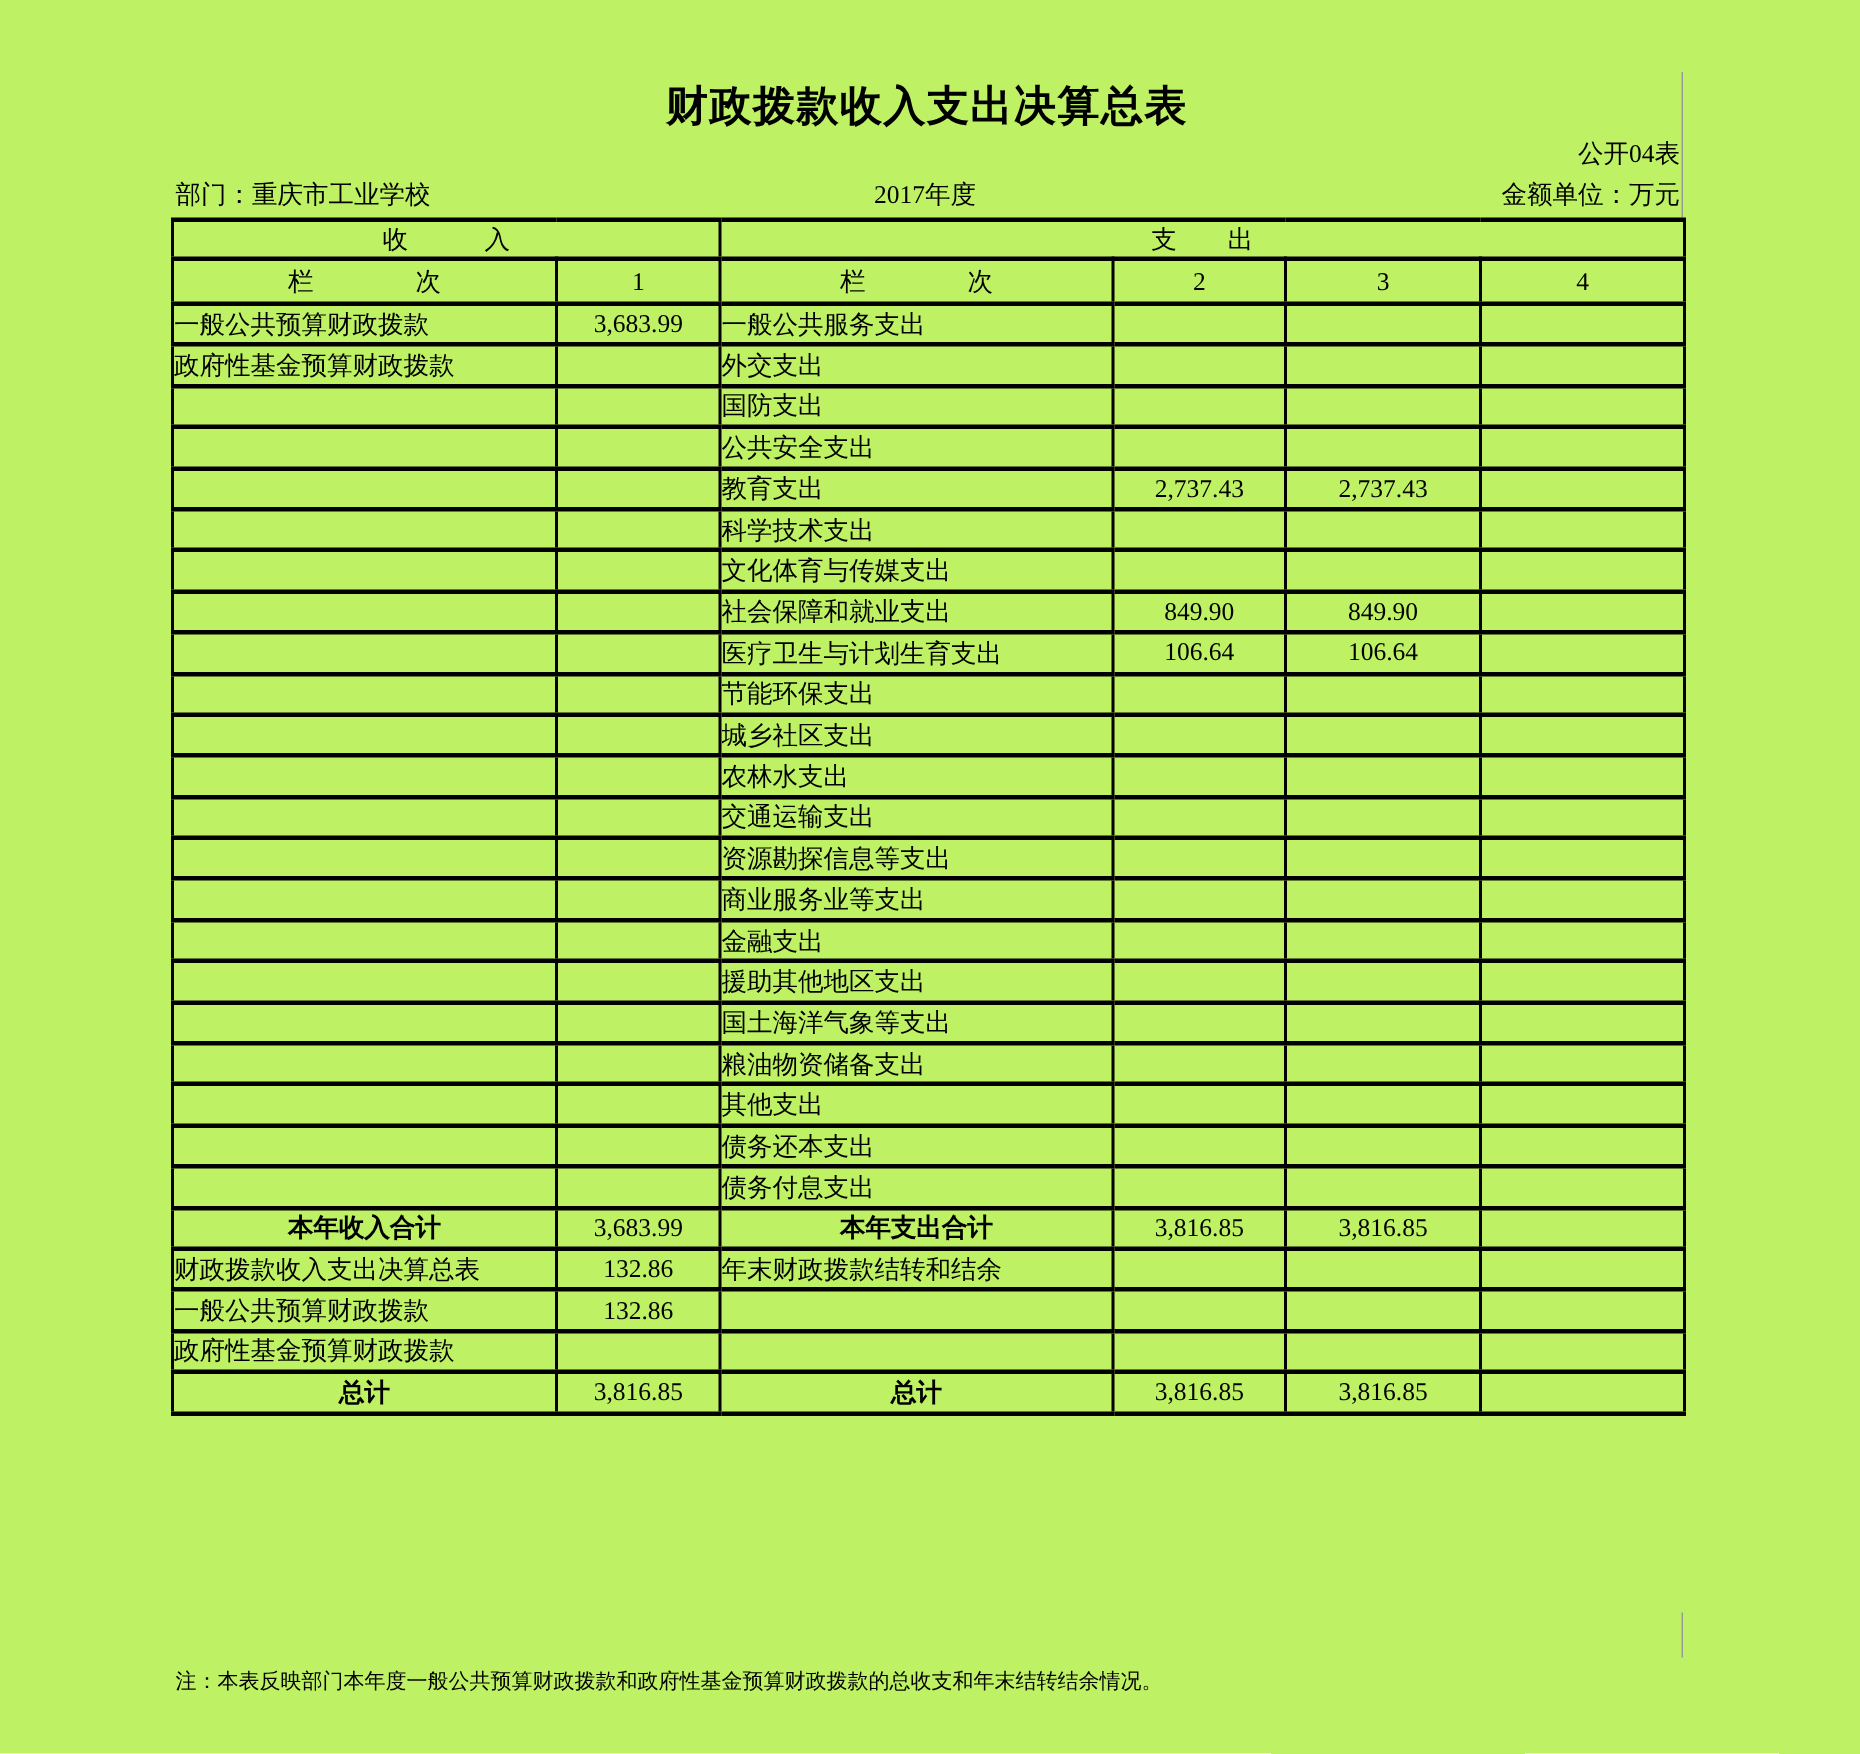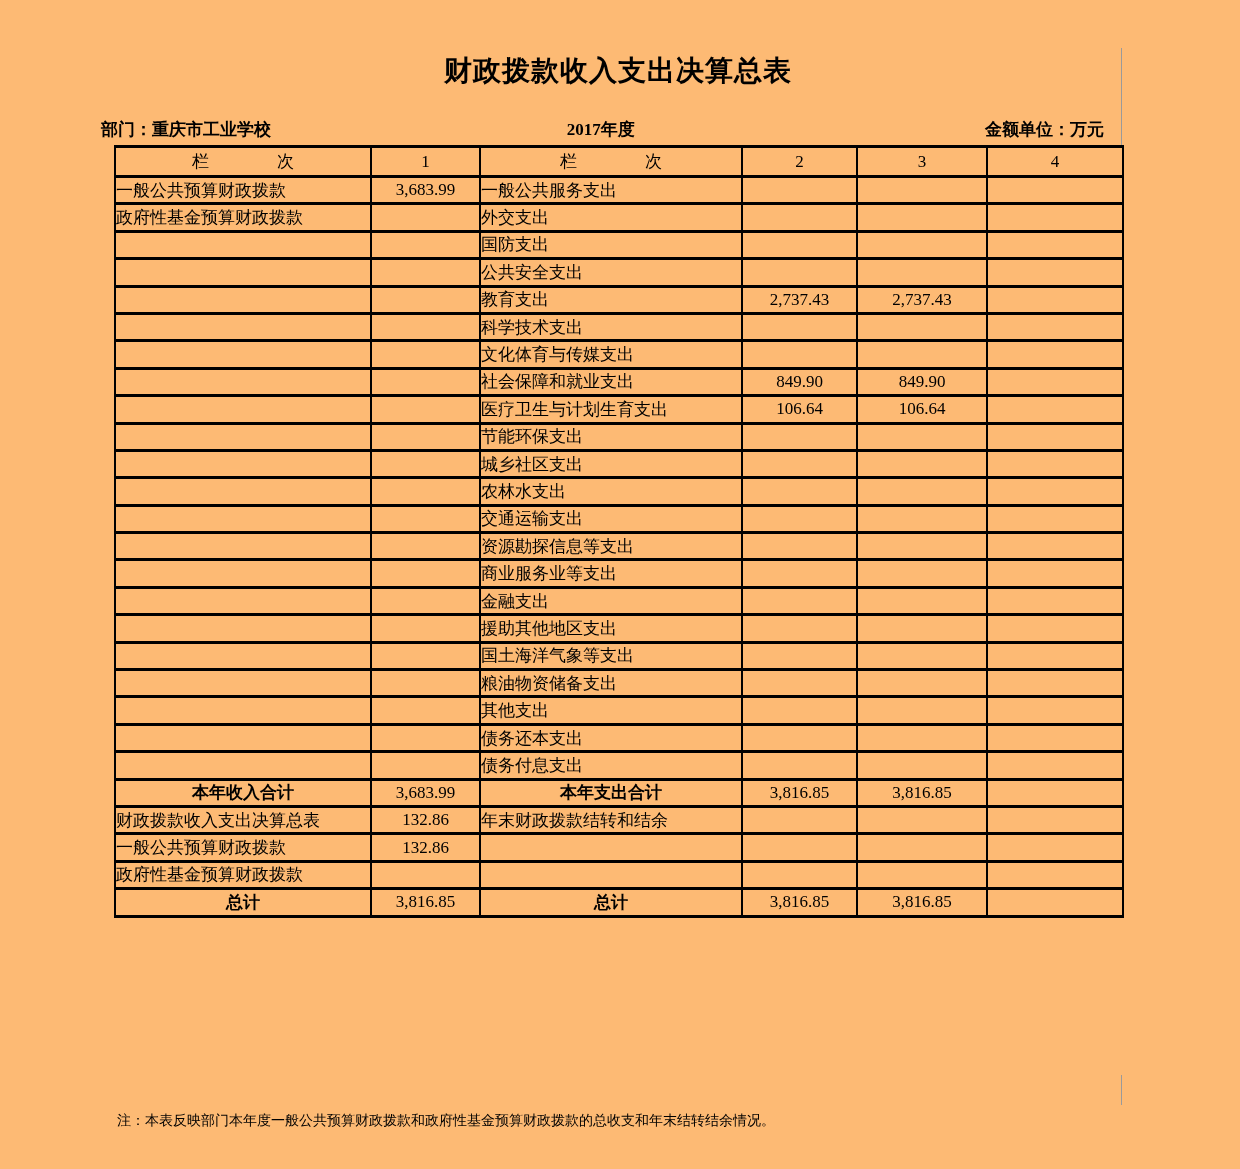--- a/index.html
+++ b/index.html
@@ -1,20 +1,20 @@
 <!DOCTYPE html>
 <html><head>
 <meta charset="utf-8">
 <style>
   html, body { margin: 0; padding: 0; background: #ffffff; }
   .page {
     position: relative;
     width: 1240px;
     height: 1169px;
-    background: #fdba74;
+    background: #bef264;
     font-family: "Liberation Serif", serif;
     color: #000000;
     overflow: hidden;
   }
   .title {
     position: absolute;
     left: 114px; top: 52px; width: 1008px;
     margin: 0;
     text-align: center;
     font-family: "Liberation Sans", sans-serif;
@@ -23,23 +23,22 @@
     letter-spacing: 1px;
   }
   .table-code {
     position: absolute;
     left: 114px; top: 91px; width: 1006px;
     text-align: right;
     font-size: 17px;
   }
   .meta-row {
     position: absolute;
-    left: 98px; top: 118px; width: 1008px; height: 24px;
+    left: 114px; top: 118px; width: 1008px; height: 24px;
     font-size: 17px;
-    font-weight: bold;
   }
   .meta-left   { position: absolute; left: 3px; top: 0; white-space: nowrap; }
   .meta-center { position: absolute; left: 50%; top: 0; transform: translateX(-52%); white-space: nowrap; }
   .meta-right  { position: absolute; right: 2px; top: 0; white-space: nowrap; }
 
   table.main {
     position: absolute;
     left: 114px; top: 145px;
     width: 1008px;
     border-collapse: collapse;
@@ -82,37 +81,42 @@
 </head>
 <body>
 
 <div class="page">
 
   <div class="gridline gl-top"></div>
   <div class="gridline gl-bottom"></div>
 
   <h1 class="title">财政拨款收入支出决算总表</h1>
 
+  <div class="table-code">公开04表</div>
 
   <div class="meta-row">
     <span class="meta-left">部门：重庆市工业学校</span>
     <span class="meta-center">2017年度</span>
     <span class="meta-right">金额单位：万元</span>
   </div>
 
   <table class="main">
     <colgroup>
       <col style="width:256px">
       <col style="width:109px">
       <col style="width:262px">
       <col style="width:115px">
       <col style="width:130px">
       <col style="width:136px">
     </colgroup>
     <thead>
+      <tr class="r-section">
+        <td colspan="2" class="tc">收　　　入</td>
+        <td colspan="4" class="tc">支　　出</td>
+      </tr>
       <tr class="r-index">
         <td class="tc">栏　　　　次</td>
         <td class="tc">1</td>
         <td class="tc">栏　　　　次</td>
         <td class="tc">2</td>
         <td class="tc">3</td>
         <td class="tc">4</td>
       </tr>
     </thead>
     <tbody id="rows">

